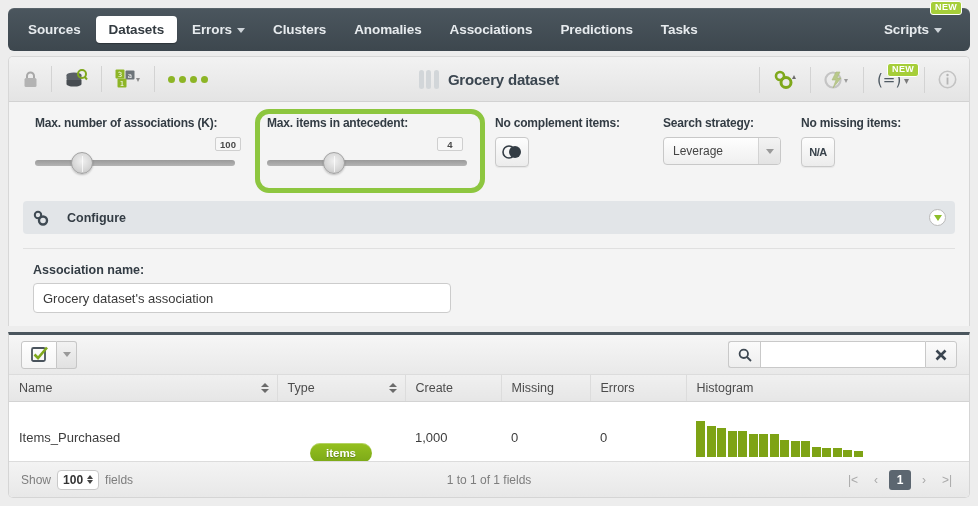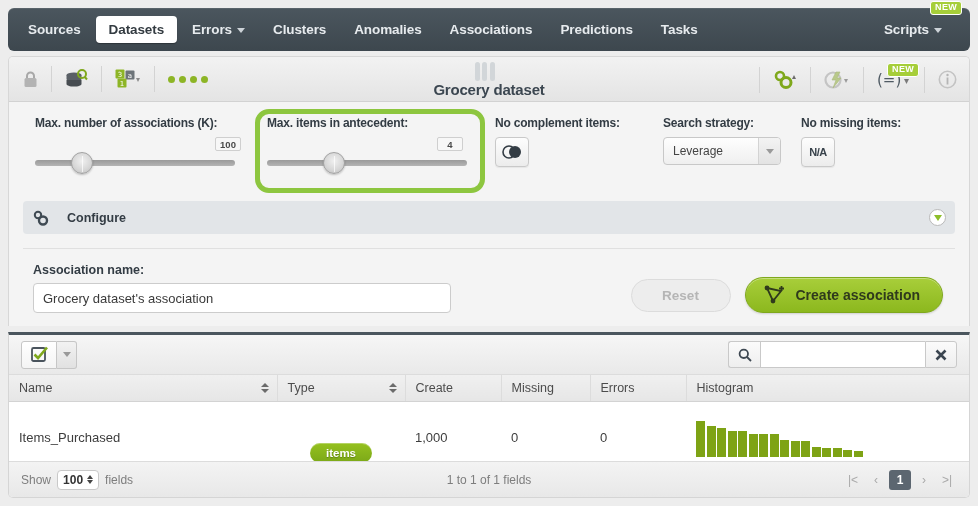--- a/index.html
+++ b/index.html
@@ -63,21 +63,20 @@
   .icbtn {
     display:flex; align-items:center; justify-content:center;
     height:30px; padding:0 4px; cursor:pointer; border-radius:3px;
   }
   .dots { display:flex; gap:4px; align-items:center; padding:0 4px;}
   .dot { width:7px; height:7px; border-radius:50%; background:#8db526; }
   .dstitle {
     position:absolute; left:0; right:0; top:0; height:45px;
     display:flex; align-items:center; justify-content:center;
     pointer-events:none;
-    flex-direction:column;
   }
   .dstitle .bars { display:flex; gap:2.5px; margin-right:9px; }
   .dstitle .bars i { display:block; width:5px; height:19px; border-radius:2.5px; background:#d2d6d9; }
   .dstitle span {
     font-size:15px; font-weight:bold; color:#3b4650; letter-spacing:-0.2px;
   }
   .hdright { position:absolute; right:8px; top:0; height:45px; display:flex; align-items:center; }
 
   
   .srow { display:flex; padding:14px 0 0 0; position:relative; height:95px; }
@@ -443,34 +442,20 @@
           <i></i>
         </span>
     </div>
 
     <div class="hr"></div>
 
     <div class="assocrow">
       <div class="assoccol">
         <div class="alabel">Association name:</div>
         <input class="ainput" type="text" value="Grocery dataset's association" style="">
-      </div>
-      <div class="btnrow">
-        <div class="resetbtn">
-          <span>Reset</span>
-        </div>
-        <div class="createbtn">
-          <svg width="22" height="20" viewBox="0 0 22 20">
-            <path d="M3 3 L17 6 L9 16 Z" fill="none" stroke="#2f3a1c" stroke-width="1.8"></path>
-            <circle cx="3" cy="3" r="2.4" fill="#2f3a1c"></circle>
-            <circle cx="9" cy="16" r="2.4" fill="#2f3a1c"></circle>
-            <path d="M17.5 1v5M15 3.5h5" stroke="#2f3a1c" stroke-width="1.8"></path>
-          </svg>
-          <span>Create association</span>
-        </div>
       </div>
     </div>
   </div>
 
   <div class="tableblock">
 
     <div class="tbar">
       <div class="checkgrp">
         <div class="checkbtn">
           <svg width="17" height="17" viewBox="0 0 17 17">

